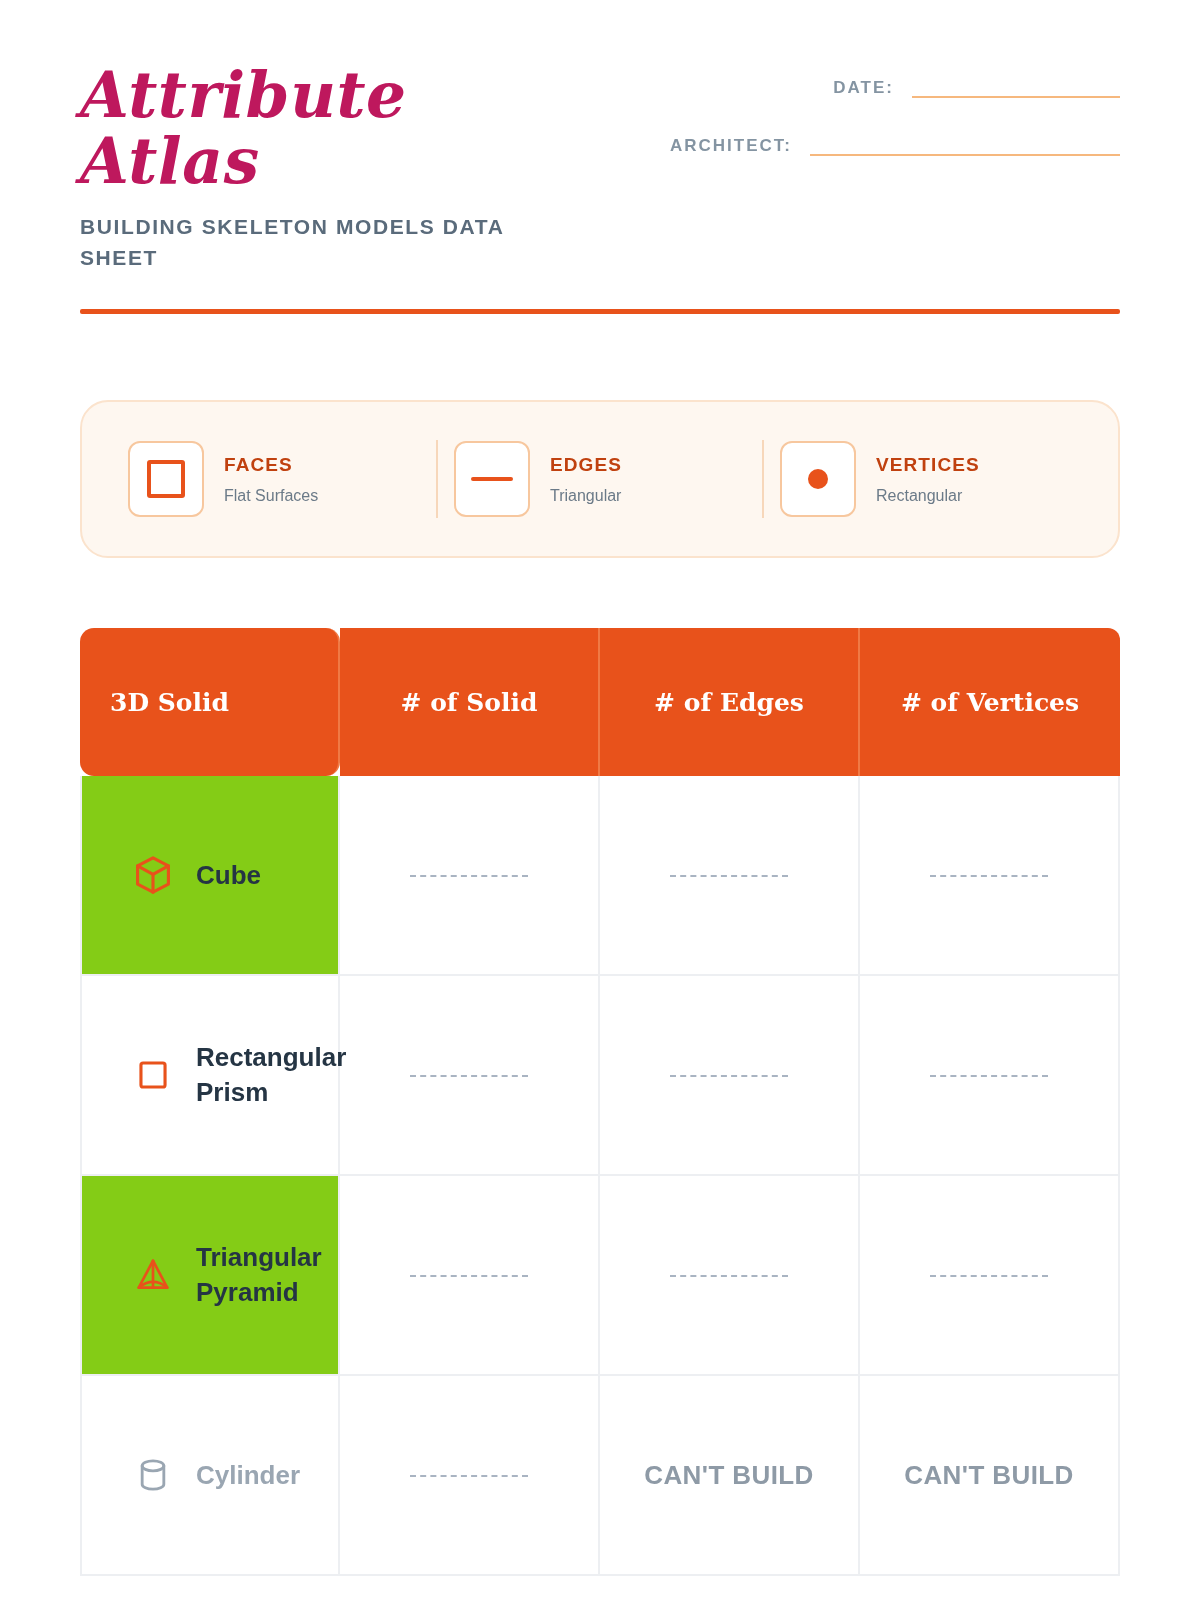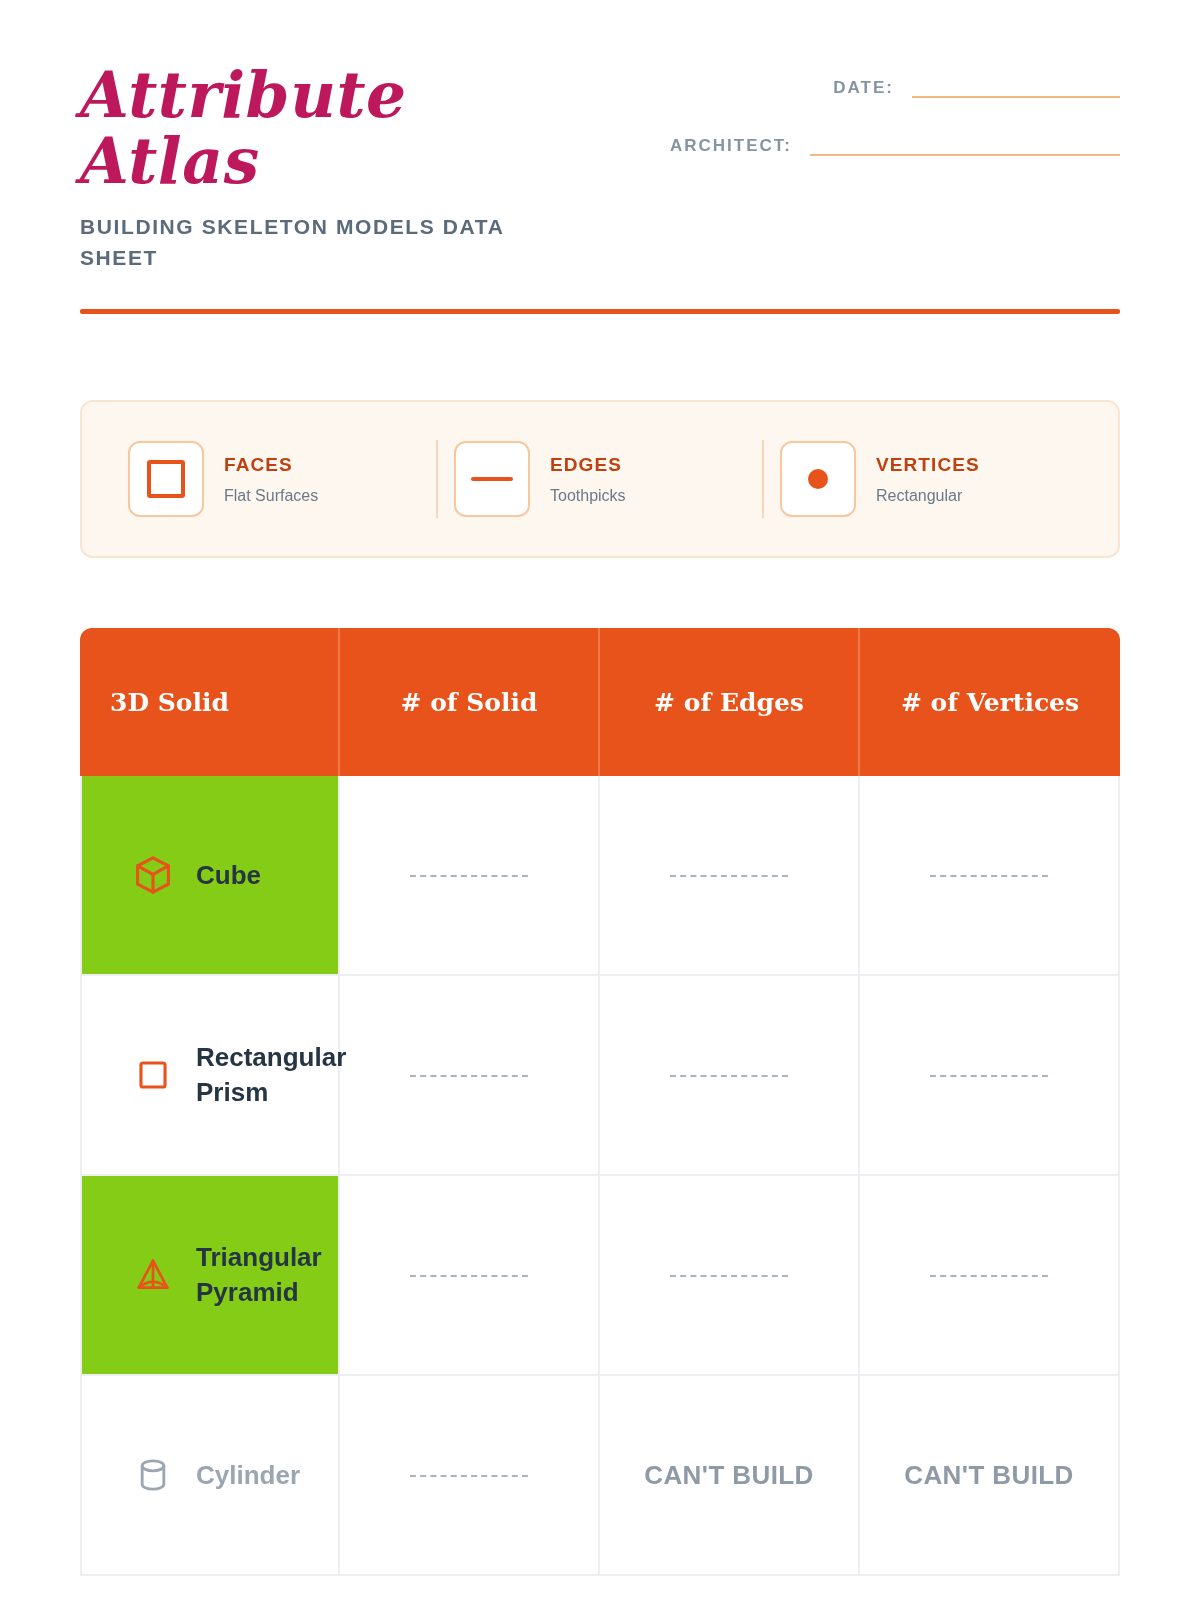--- a/index.html
+++ b/index.html
@@ -87,21 +87,21 @@
     height: 5px;
     background: #E8521B;
     border-radius: 2px;
   }
 
   
   .legend {
     margin-top: 86px;
     background: #FEF7F0;
     border: 2px solid #FBE3CD;
-    border-radius: 13px;
+    border-radius: 28px;
     height: 158px;
     display: flex;
     align-items: center;
     box-sizing: border-box;
     padding: 0 30px;
   }
   .legend-item {
     flex: 1 1 0;
     display: flex;
     align-items: center;
@@ -176,20 +176,21 @@
     vertical-align: middle;
     border-right: 2px solid #F07A45;
     padding: 0 18px;
     box-sizing: border-box;
   }
   table.atlas thead th:last-child { border-right: none; }
   table.atlas thead th.c-solid {
     text-align: left;
     padding-left: 30px;
     border-top-left-radius: 12px;
+    border-radius: 14px;
   }
   table.atlas thead th.c-num { text-align: center; }
   table.atlas thead th.c-vert { border-top-right-radius: 12px; }
 
   table.atlas td {
     border-right: 2px solid #EDEFF2;
     border-bottom: 2px solid #EDEFF2;
     height: 200px;
     box-sizing: border-box;
     vertical-align: middle;
@@ -278,21 +279,21 @@
     </div>
 
     <div class="legend-sep"></div>
 
     <div class="legend-item">
       <div class="legend-icon">
         <div class="line-glyph"></div>
       </div>
       <div class="legend-text">
         <div class="lg-title">EDGES</div>
-        <div class="lg-sub">Toothpicks</div>
+        <div class="lg-sub">Triangular</div>
       </div>
     </div>
 
     <div class="legend-sep"></div>
 
     <div class="legend-item">
       <div class="legend-icon">
         <div class="dot-glyph"></div>
       </div>
       <div class="legend-text">

